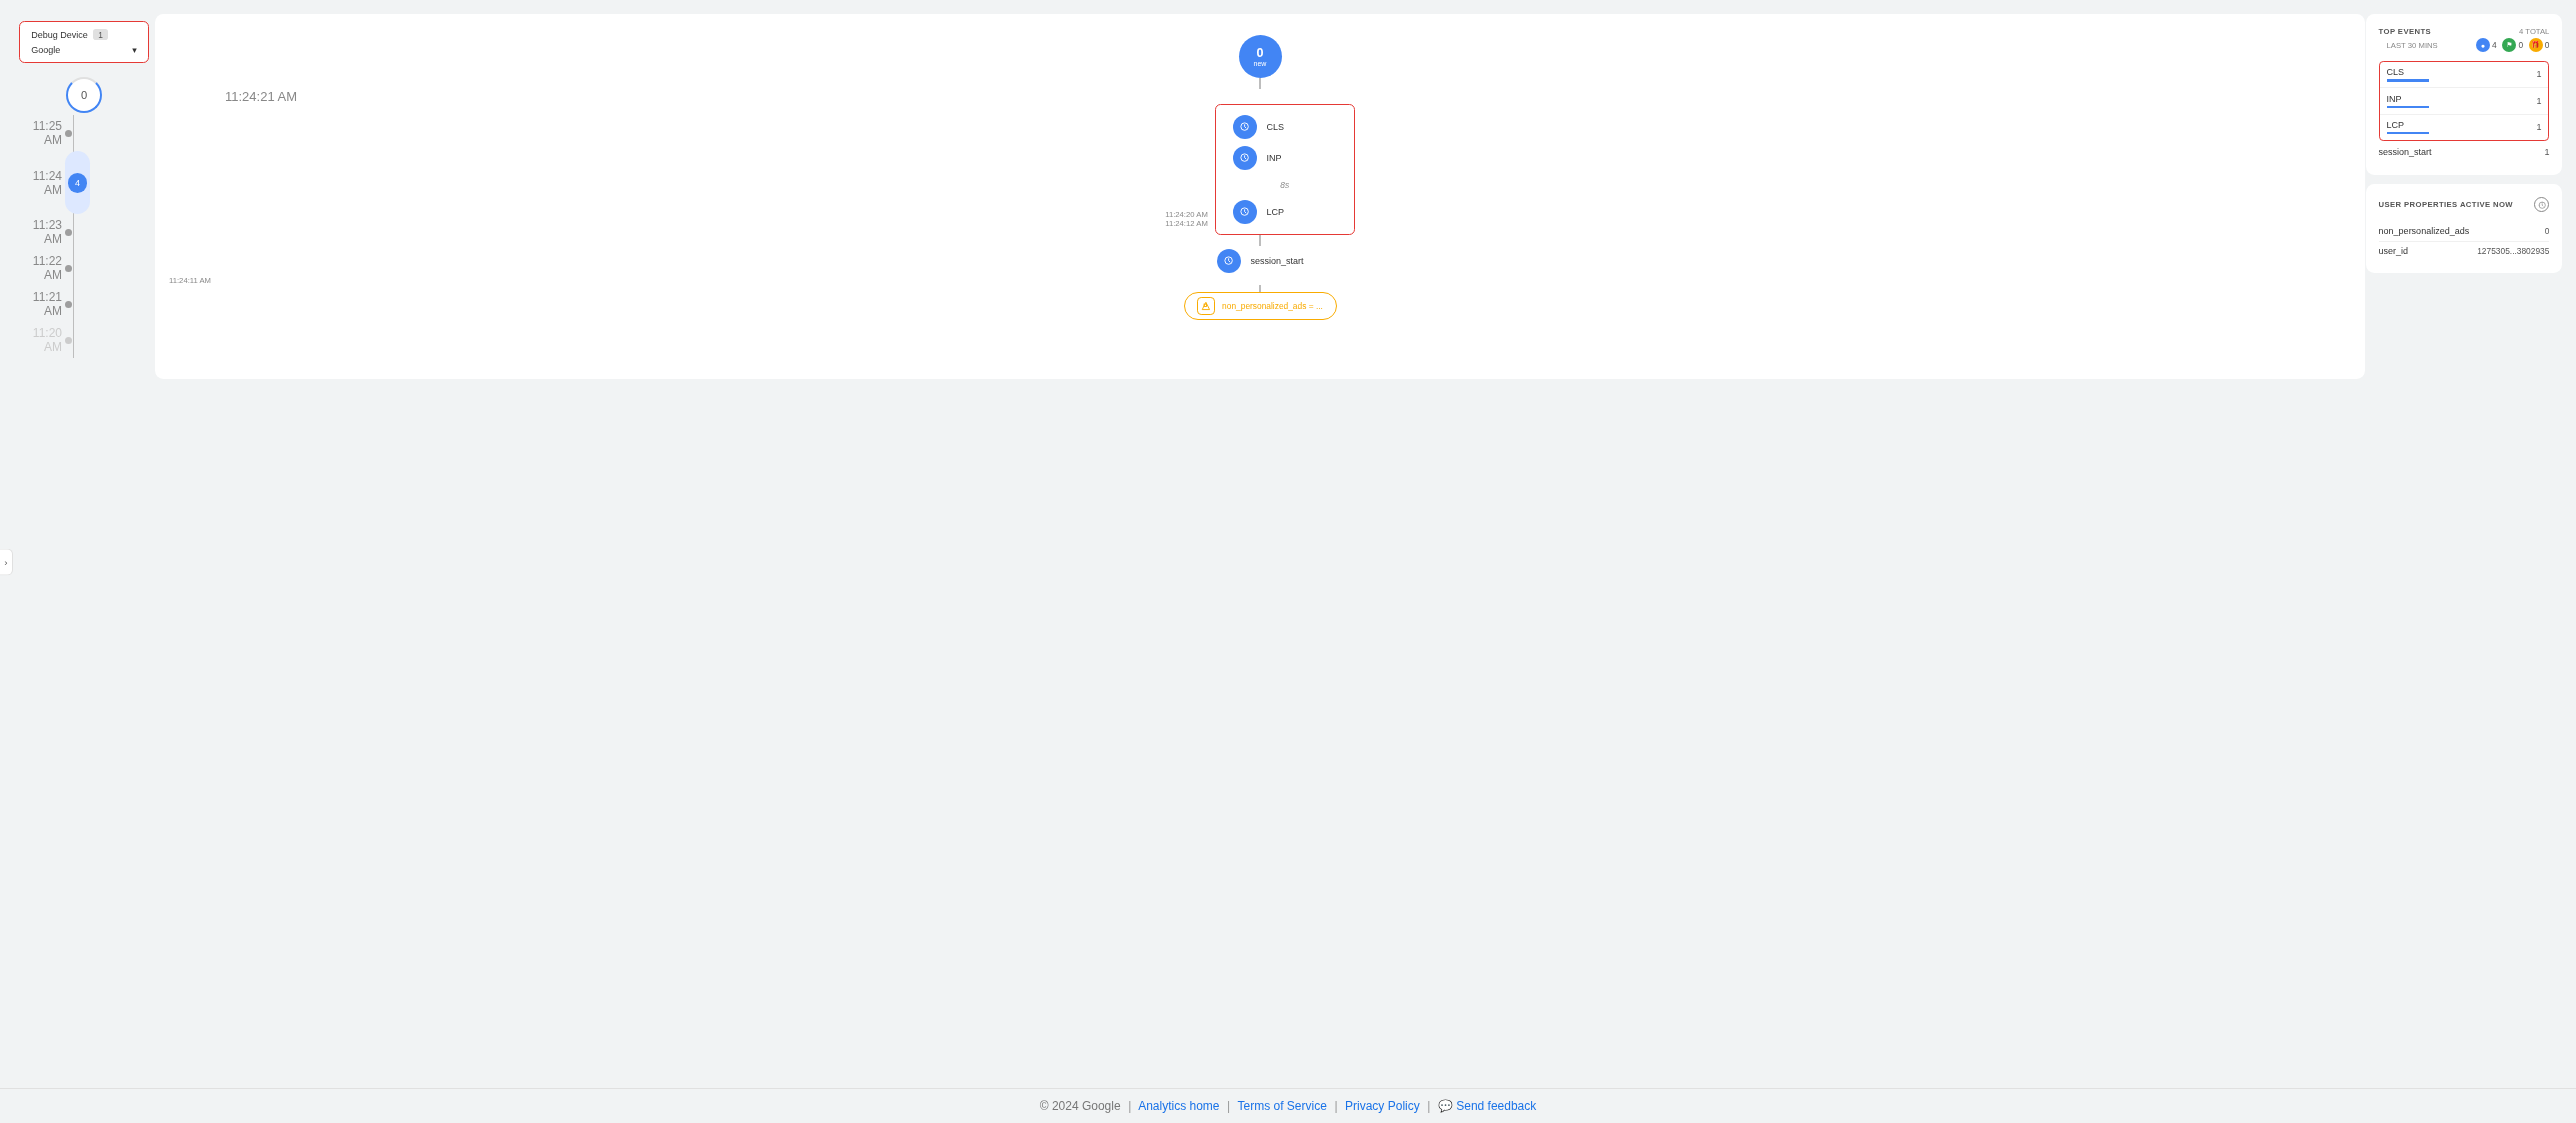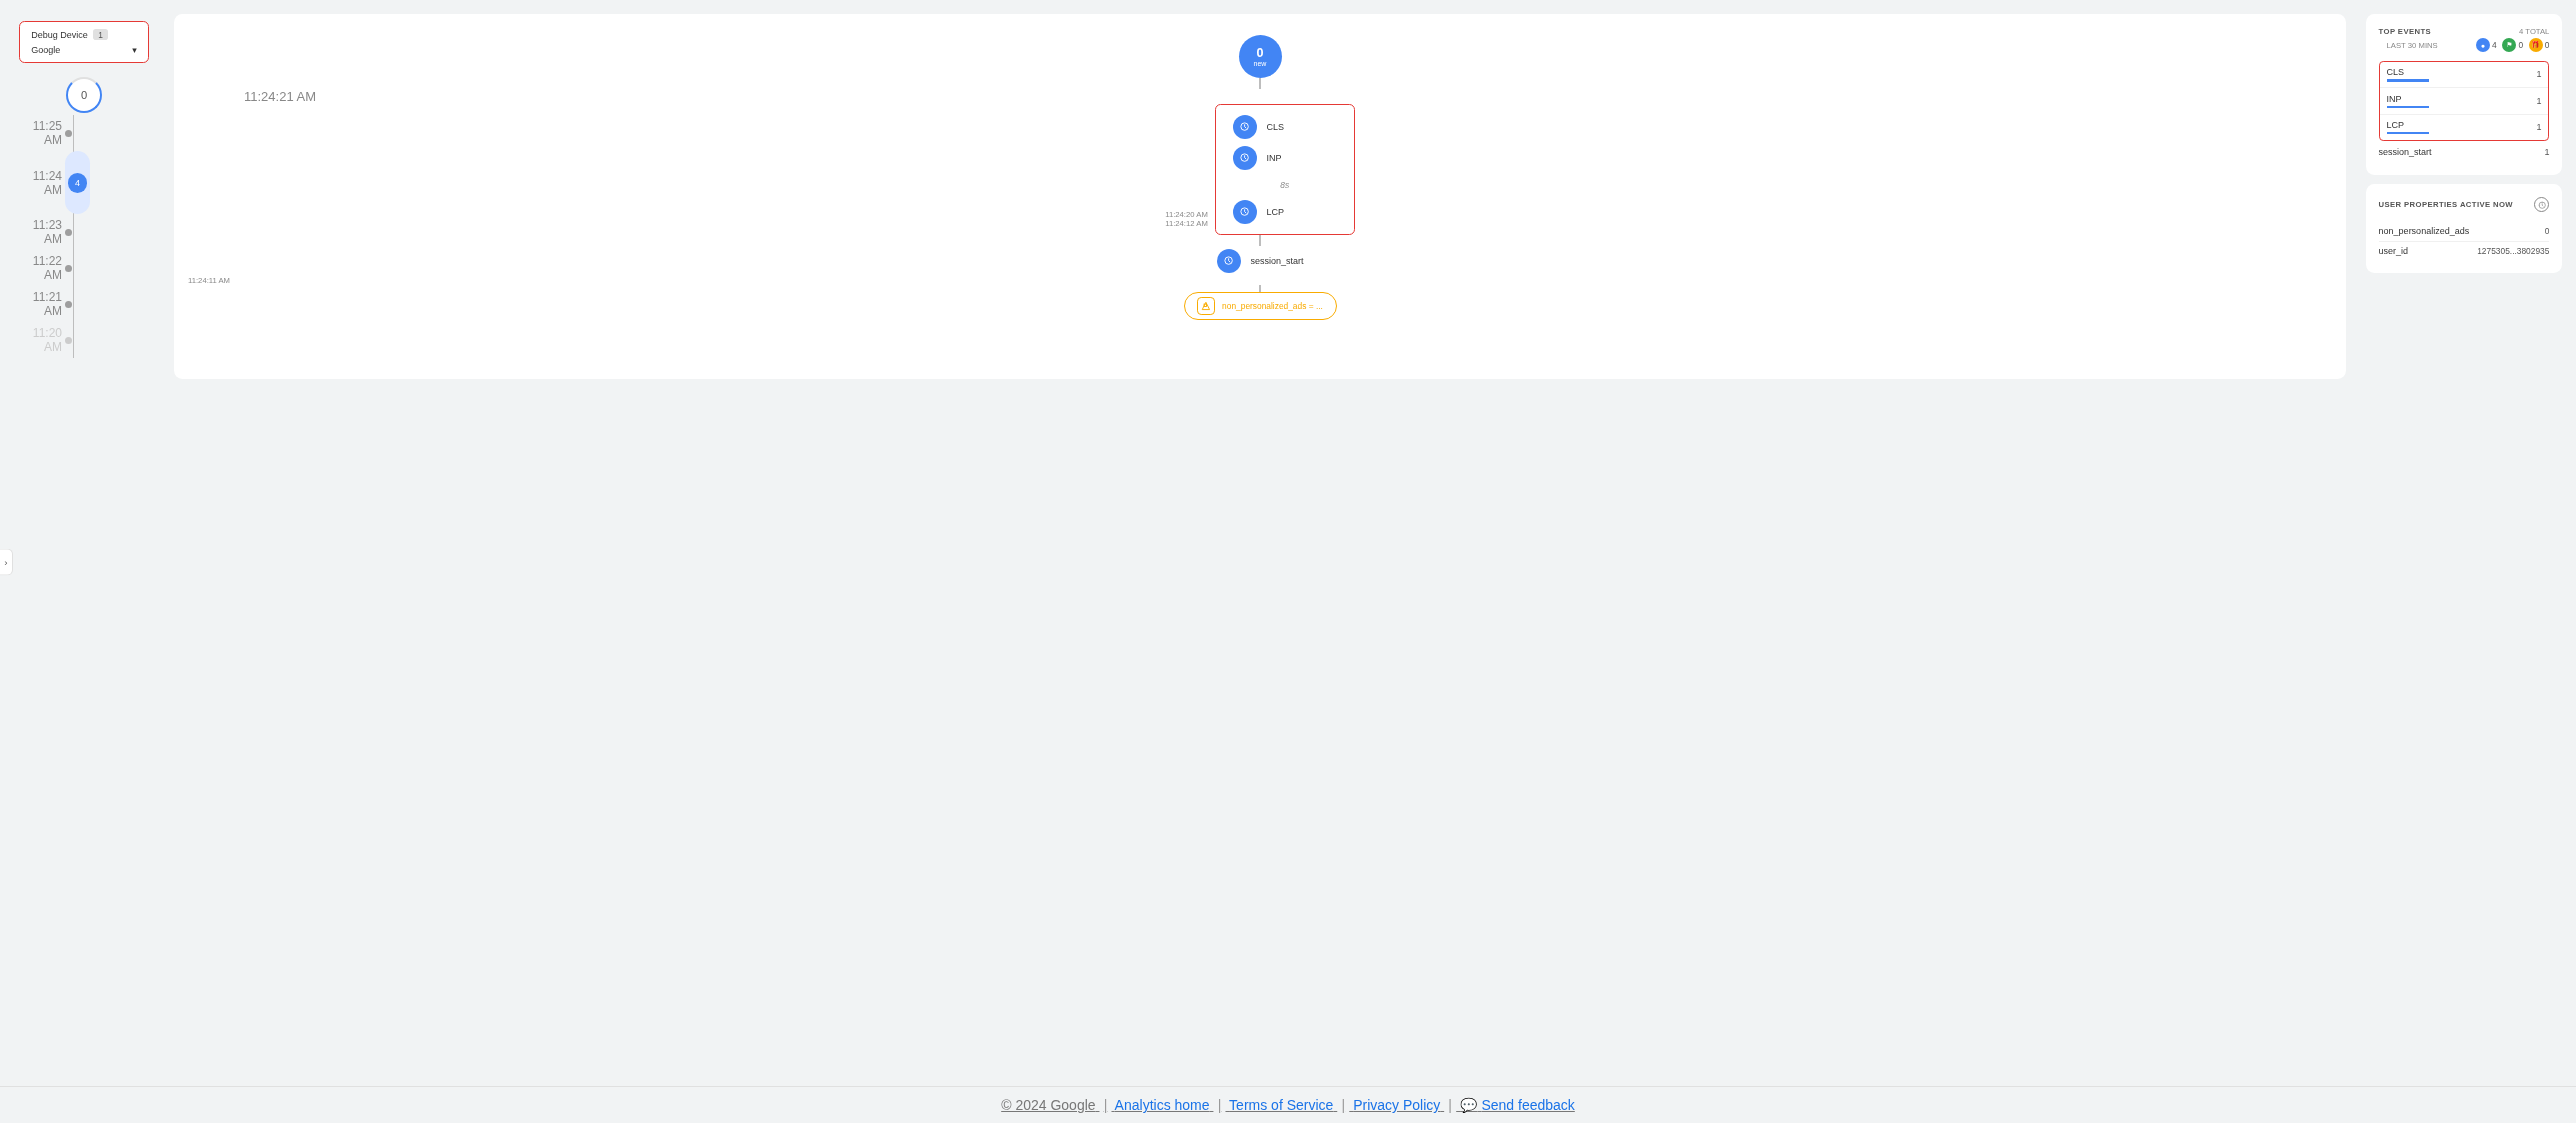--- a/index.html
+++ b/index.html
@@ -7,21 +7,21 @@
       font-family: 'Google Sans', Arial, sans-serif;
       background: #f1f3f4;
       min-height: 100vh;
       display: flex;
       flex-direction: column;
     }
     .main-content {
       flex: 1;
       display: flex;
       padding: 14px;
-      gap: 20px;
+      gap: 1px;
       align-items: flex-start;
     }
 
     
     .left-panel {
       display: flex;
       flex-direction: column;
       align-items: center;
       width: 140px;
       flex-shrink: 0;
@@ -391,25 +391,24 @@
     }
     .prop-value {
       font-size: 8.4px;
       color: #555;
     }
 
     
     .footer {
       text-align: center;
       padding: 9.8px;
-      font-size: 14px;
+      font-size: 12px;
       color: #777;
       background: #f1f3f4;
       border-top: 0.7px solid #e0e0e0;
-      text-decoration: underline;
     }
     .footer a {
       color: #1a73e8;
       text-decoration: none;
     }
     .footer-separator {
       color: #999;
       margin: 0 4.2px;
     }
 

